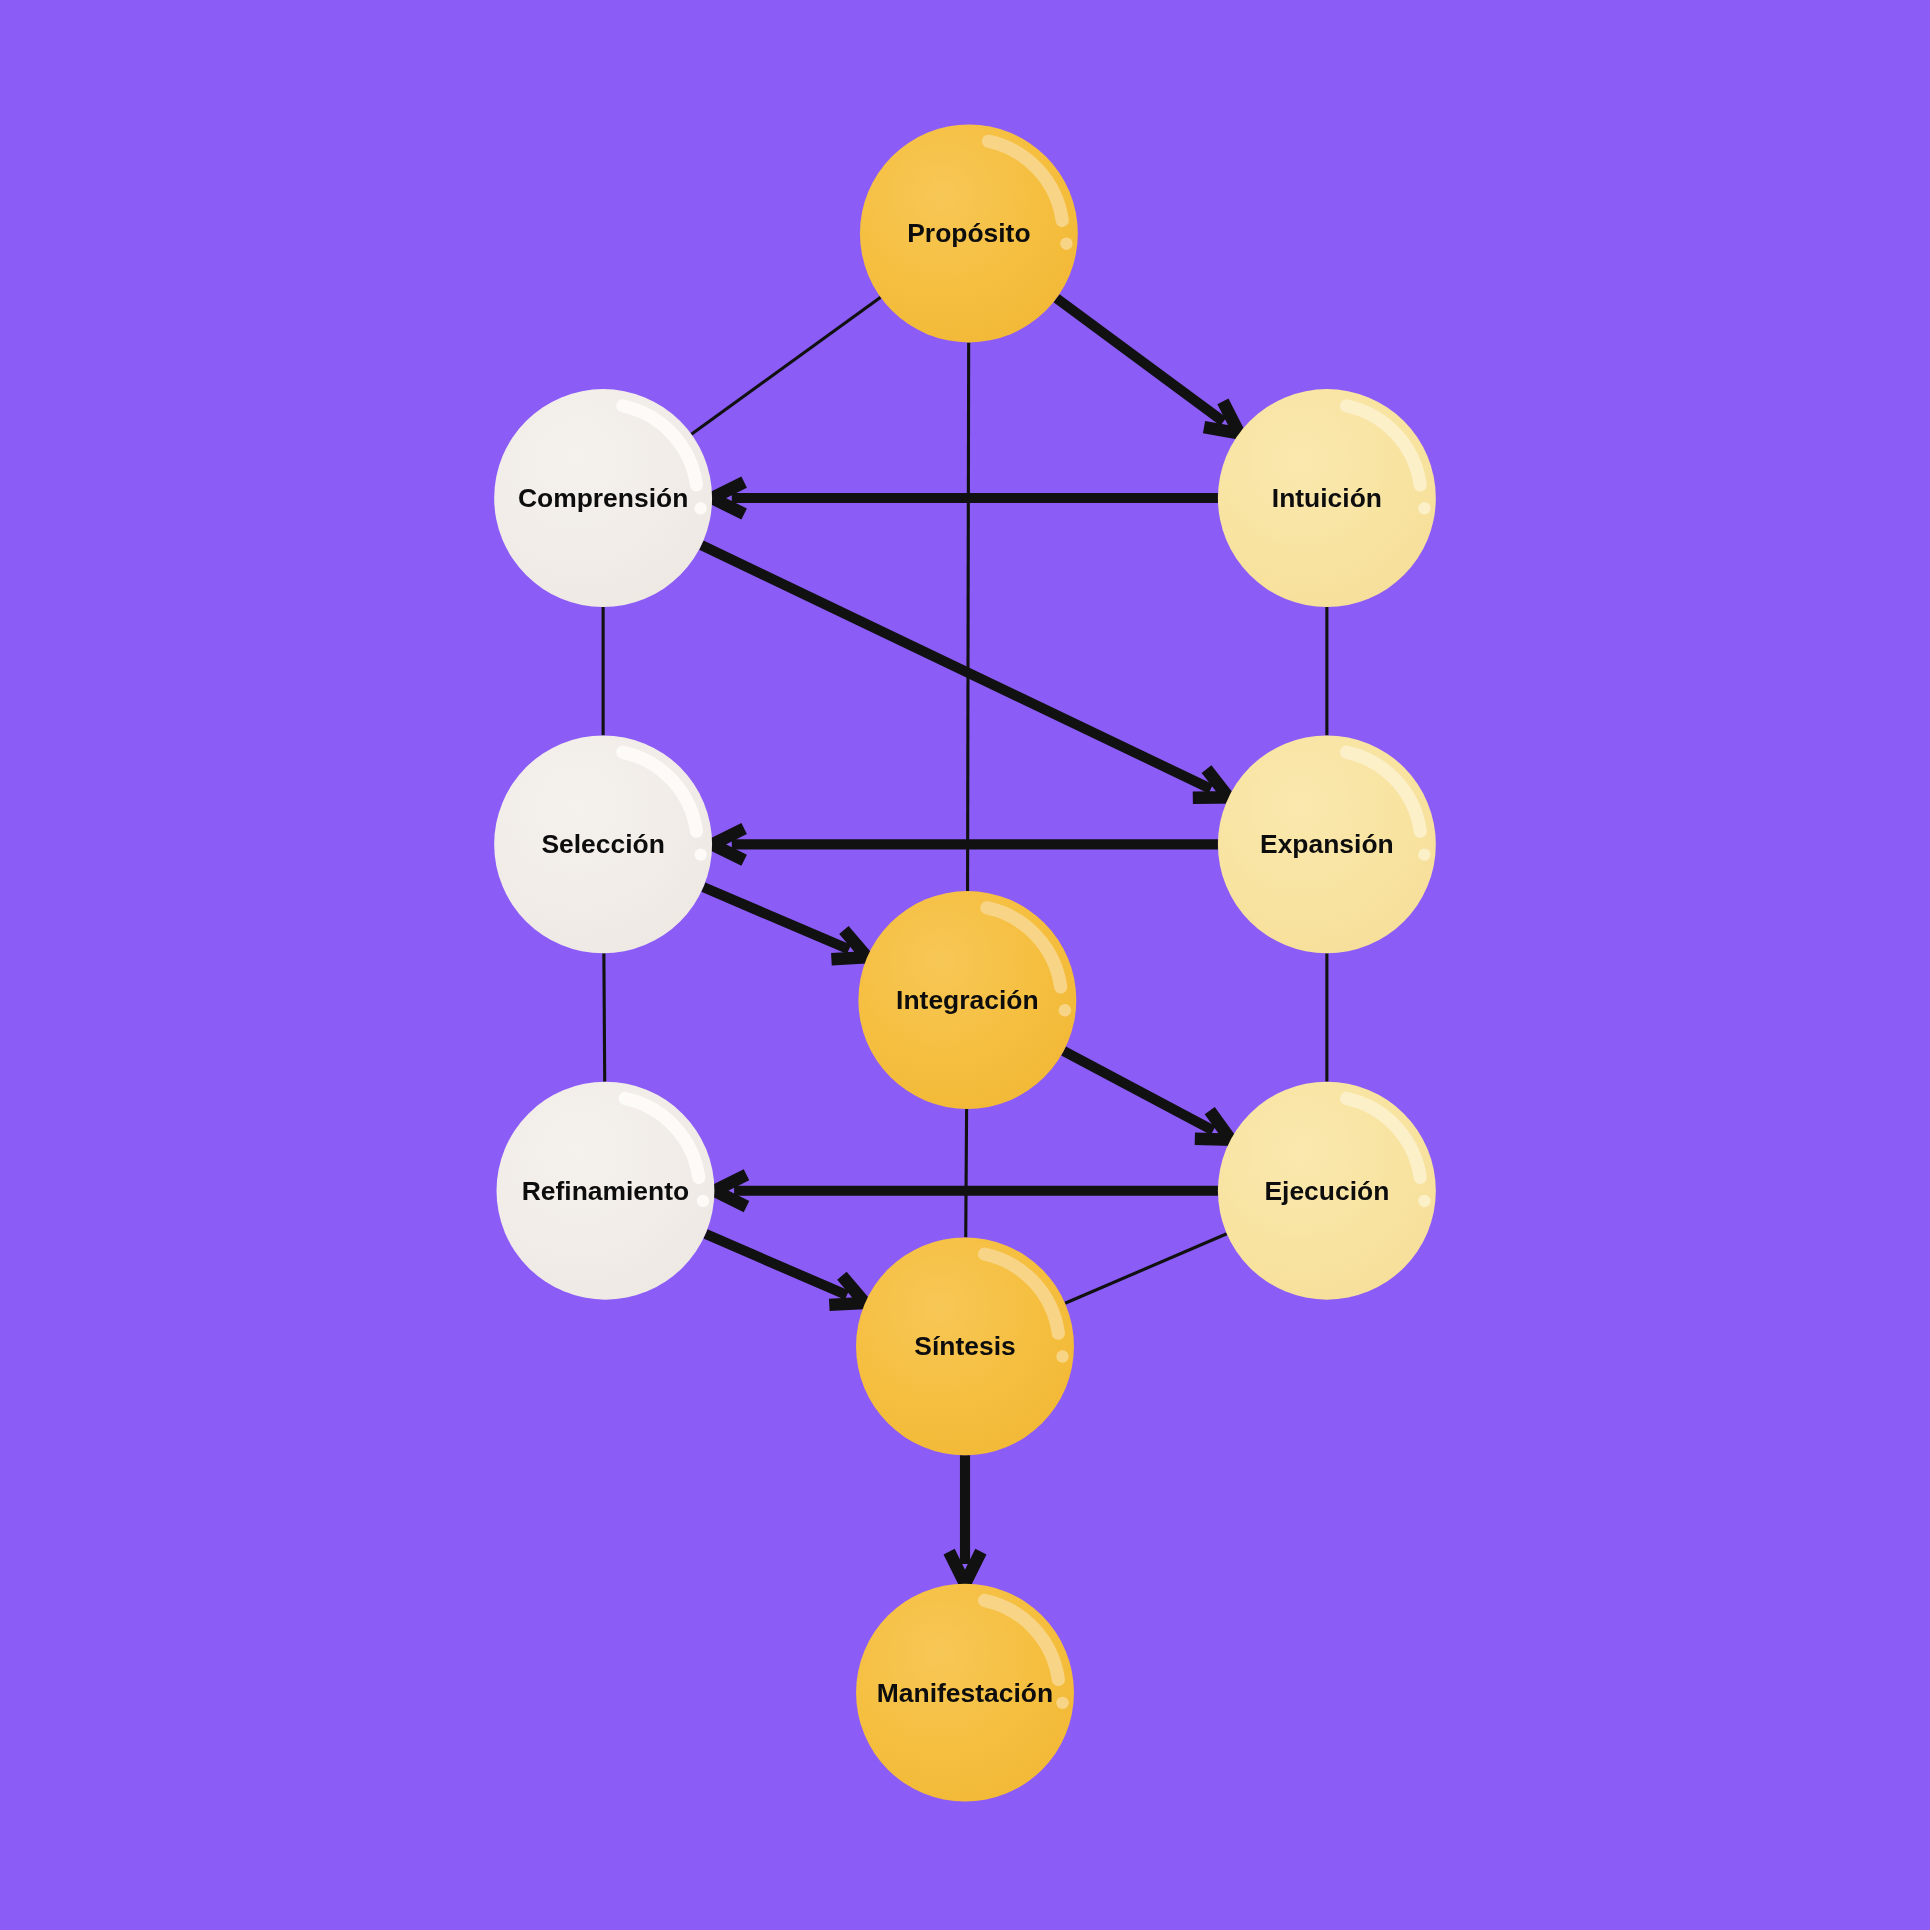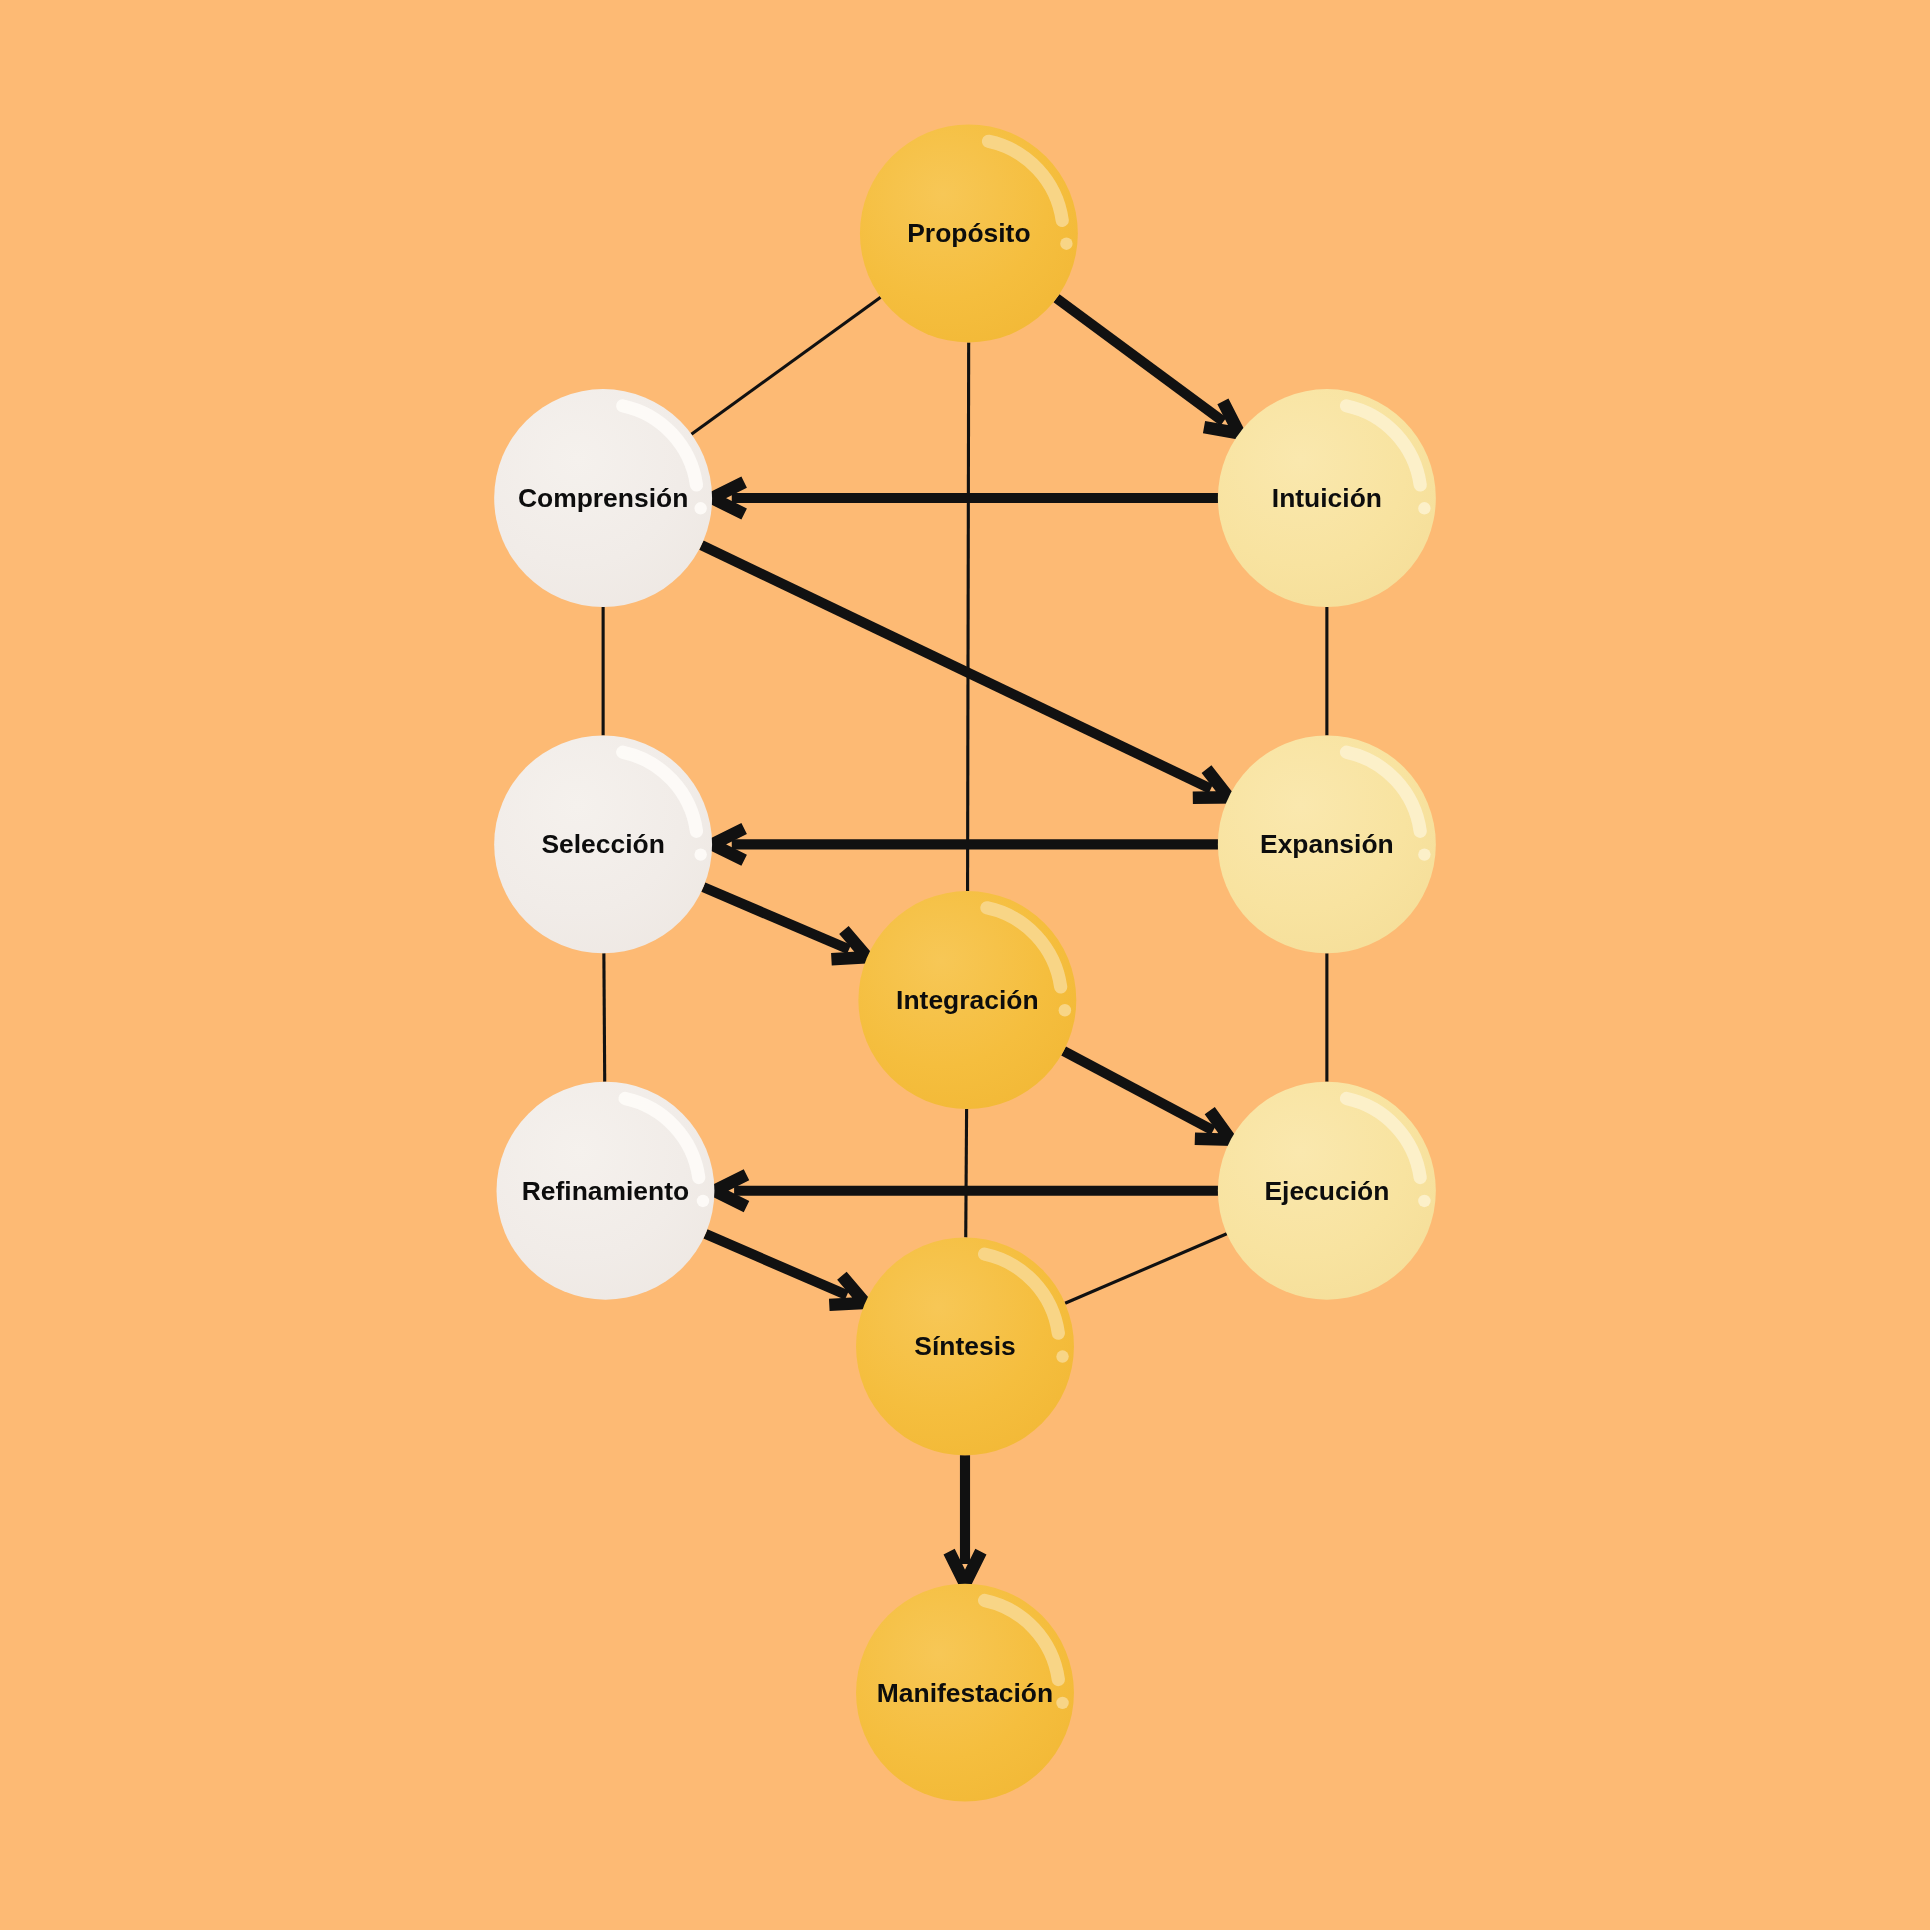--- a/index.html
+++ b/index.html
@@ -1,18 +1,18 @@
 <!DOCTYPE html>
 <html style="font-size:12.5px"><head>
 <meta charset="utf-8">
 <style>
   html,body{margin:0;padding:0;background:#ffffff;}
   body{width:1930px;height:1930px;overflow:hidden;
        font-family:"Liberation Sans","DejaVu Sans",sans-serif;}
-  #stage{position:relative;width:1930px;height:1930px;background:#fdba74;}
+  #stage{position:relative;width:1930px;height:1930px;background:#8b5cf6;}
   #svg-canvas{position:absolute;left:0;top:0;width:1930px;height:1930px;}
   .node-label{
     font-weight:700;
     font-size:34px;
     fill:#0d0d0d;
     text-anchor:middle;
     dominant-baseline:central;
     font-family:"Liberation Sans","DejaVu Sans",sans-serif;
     paint-order:stroke;
   }

